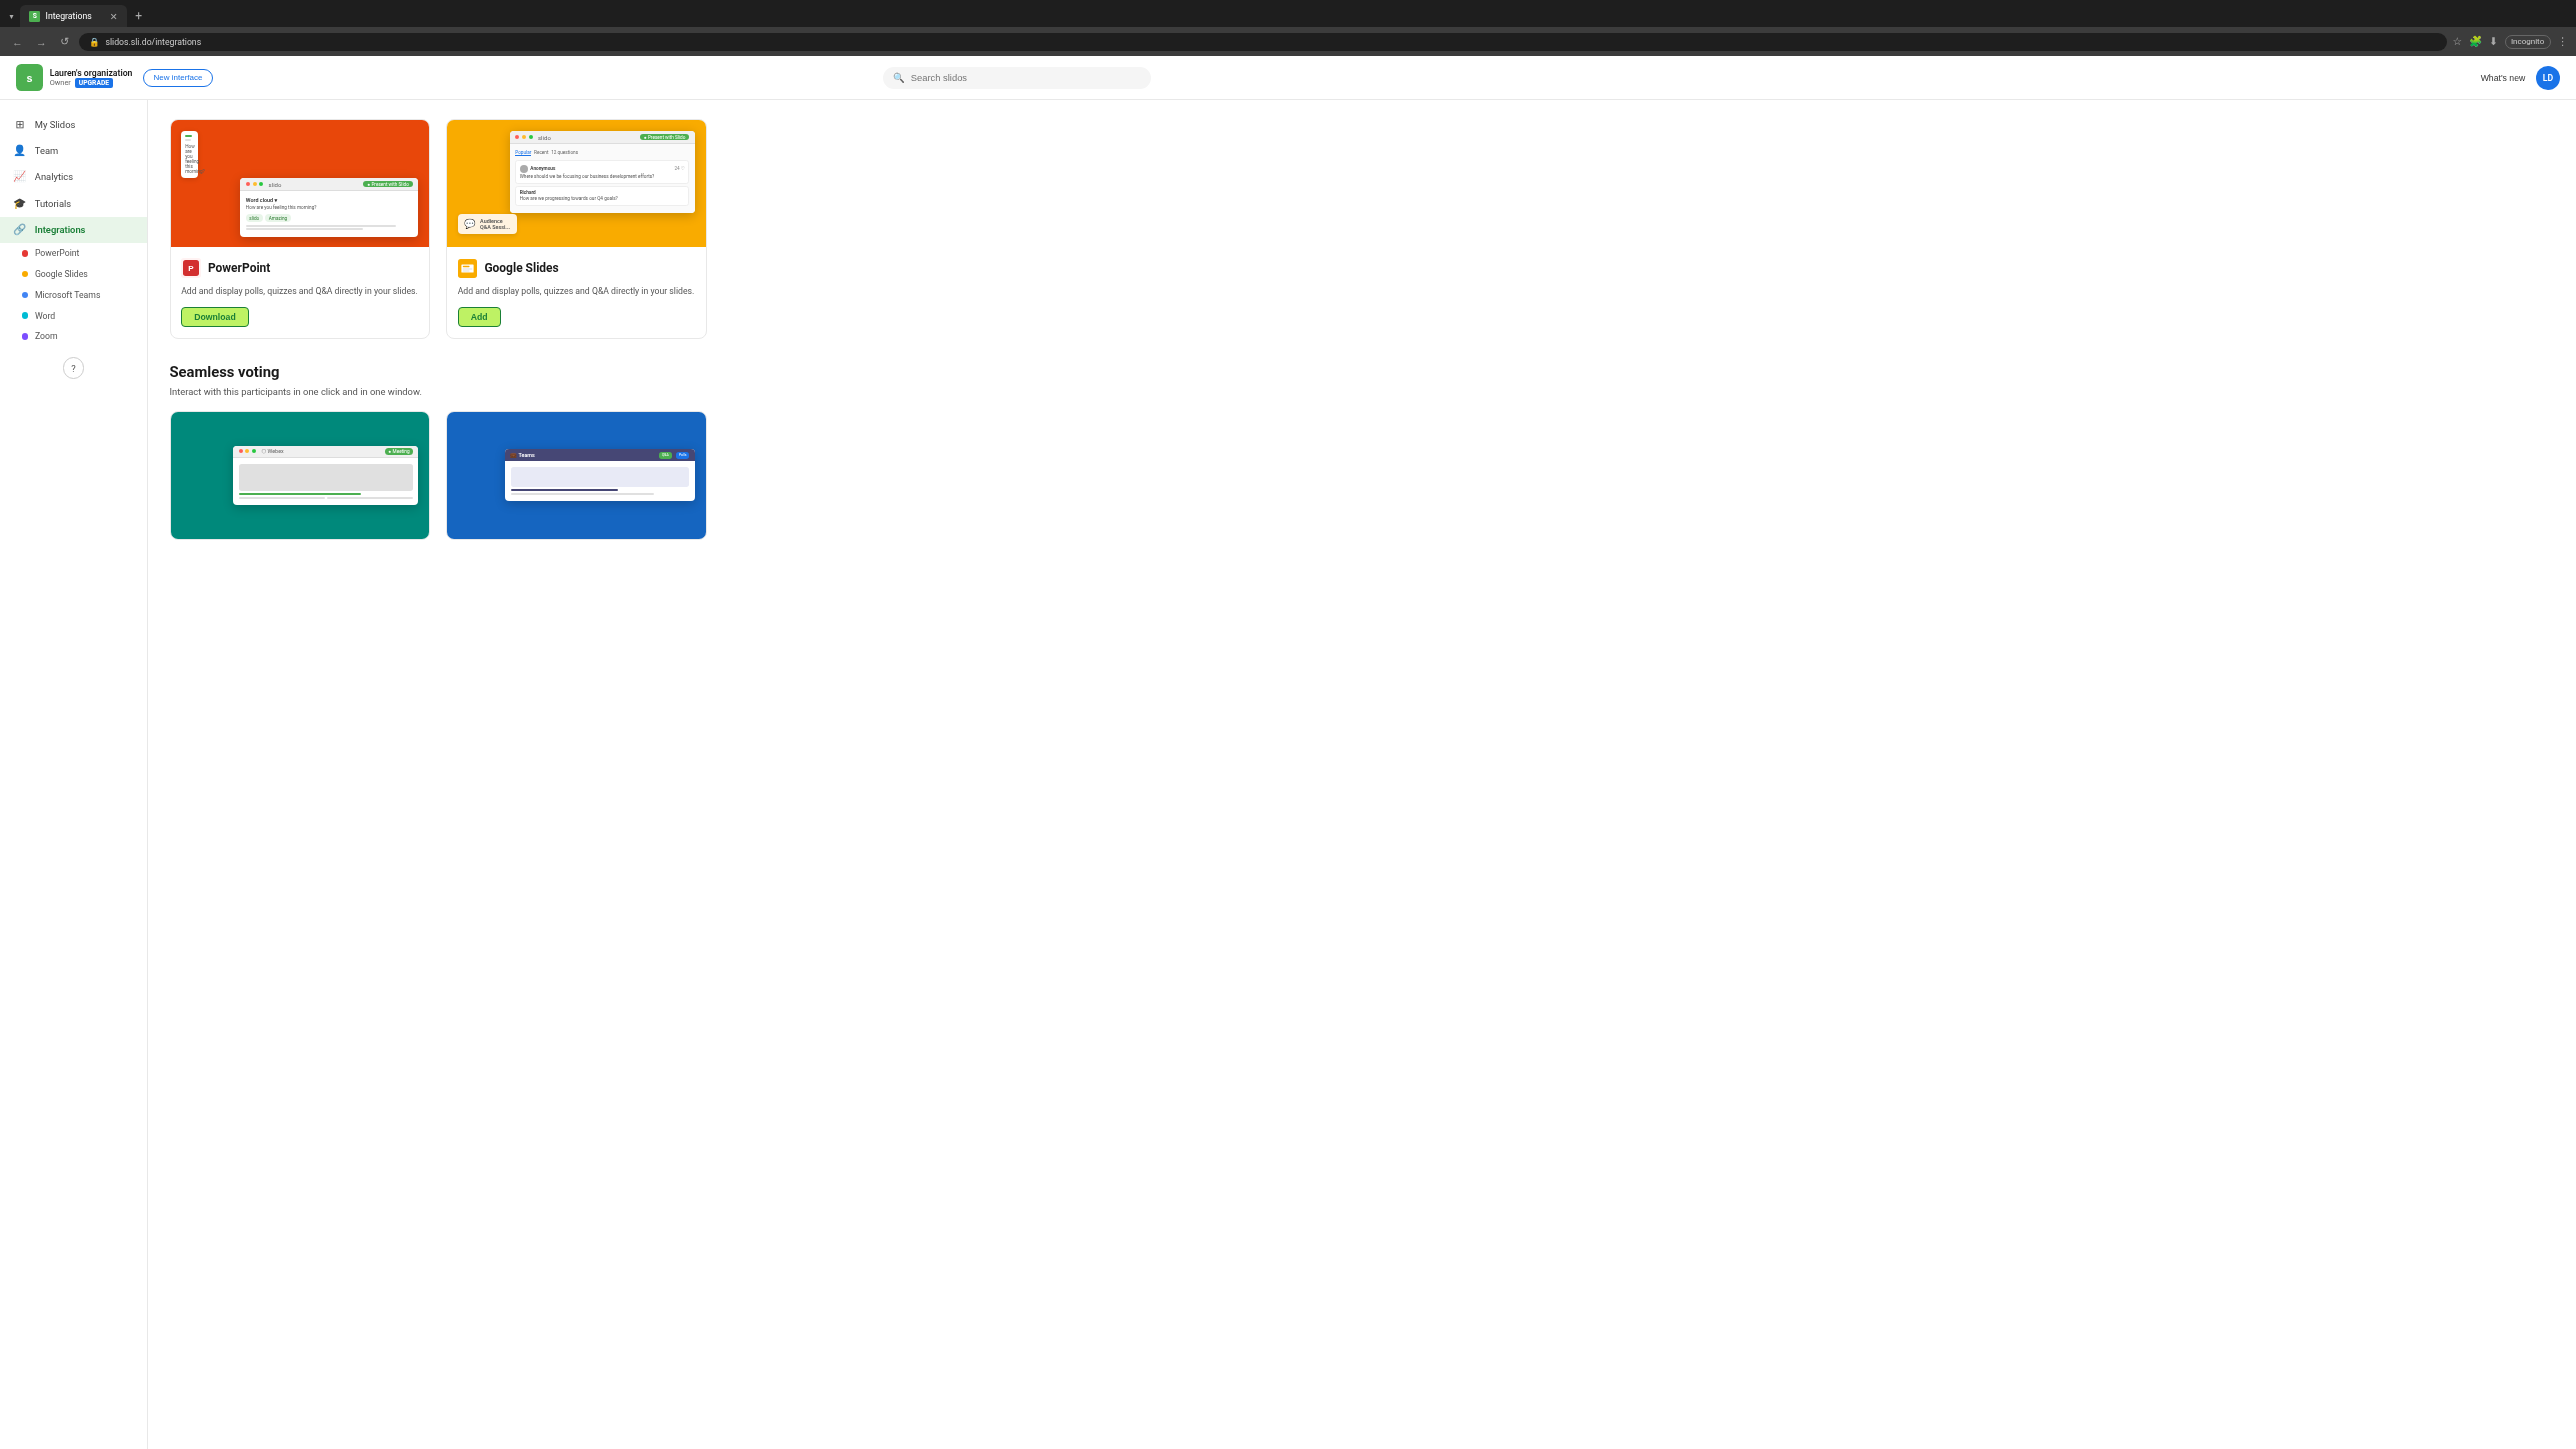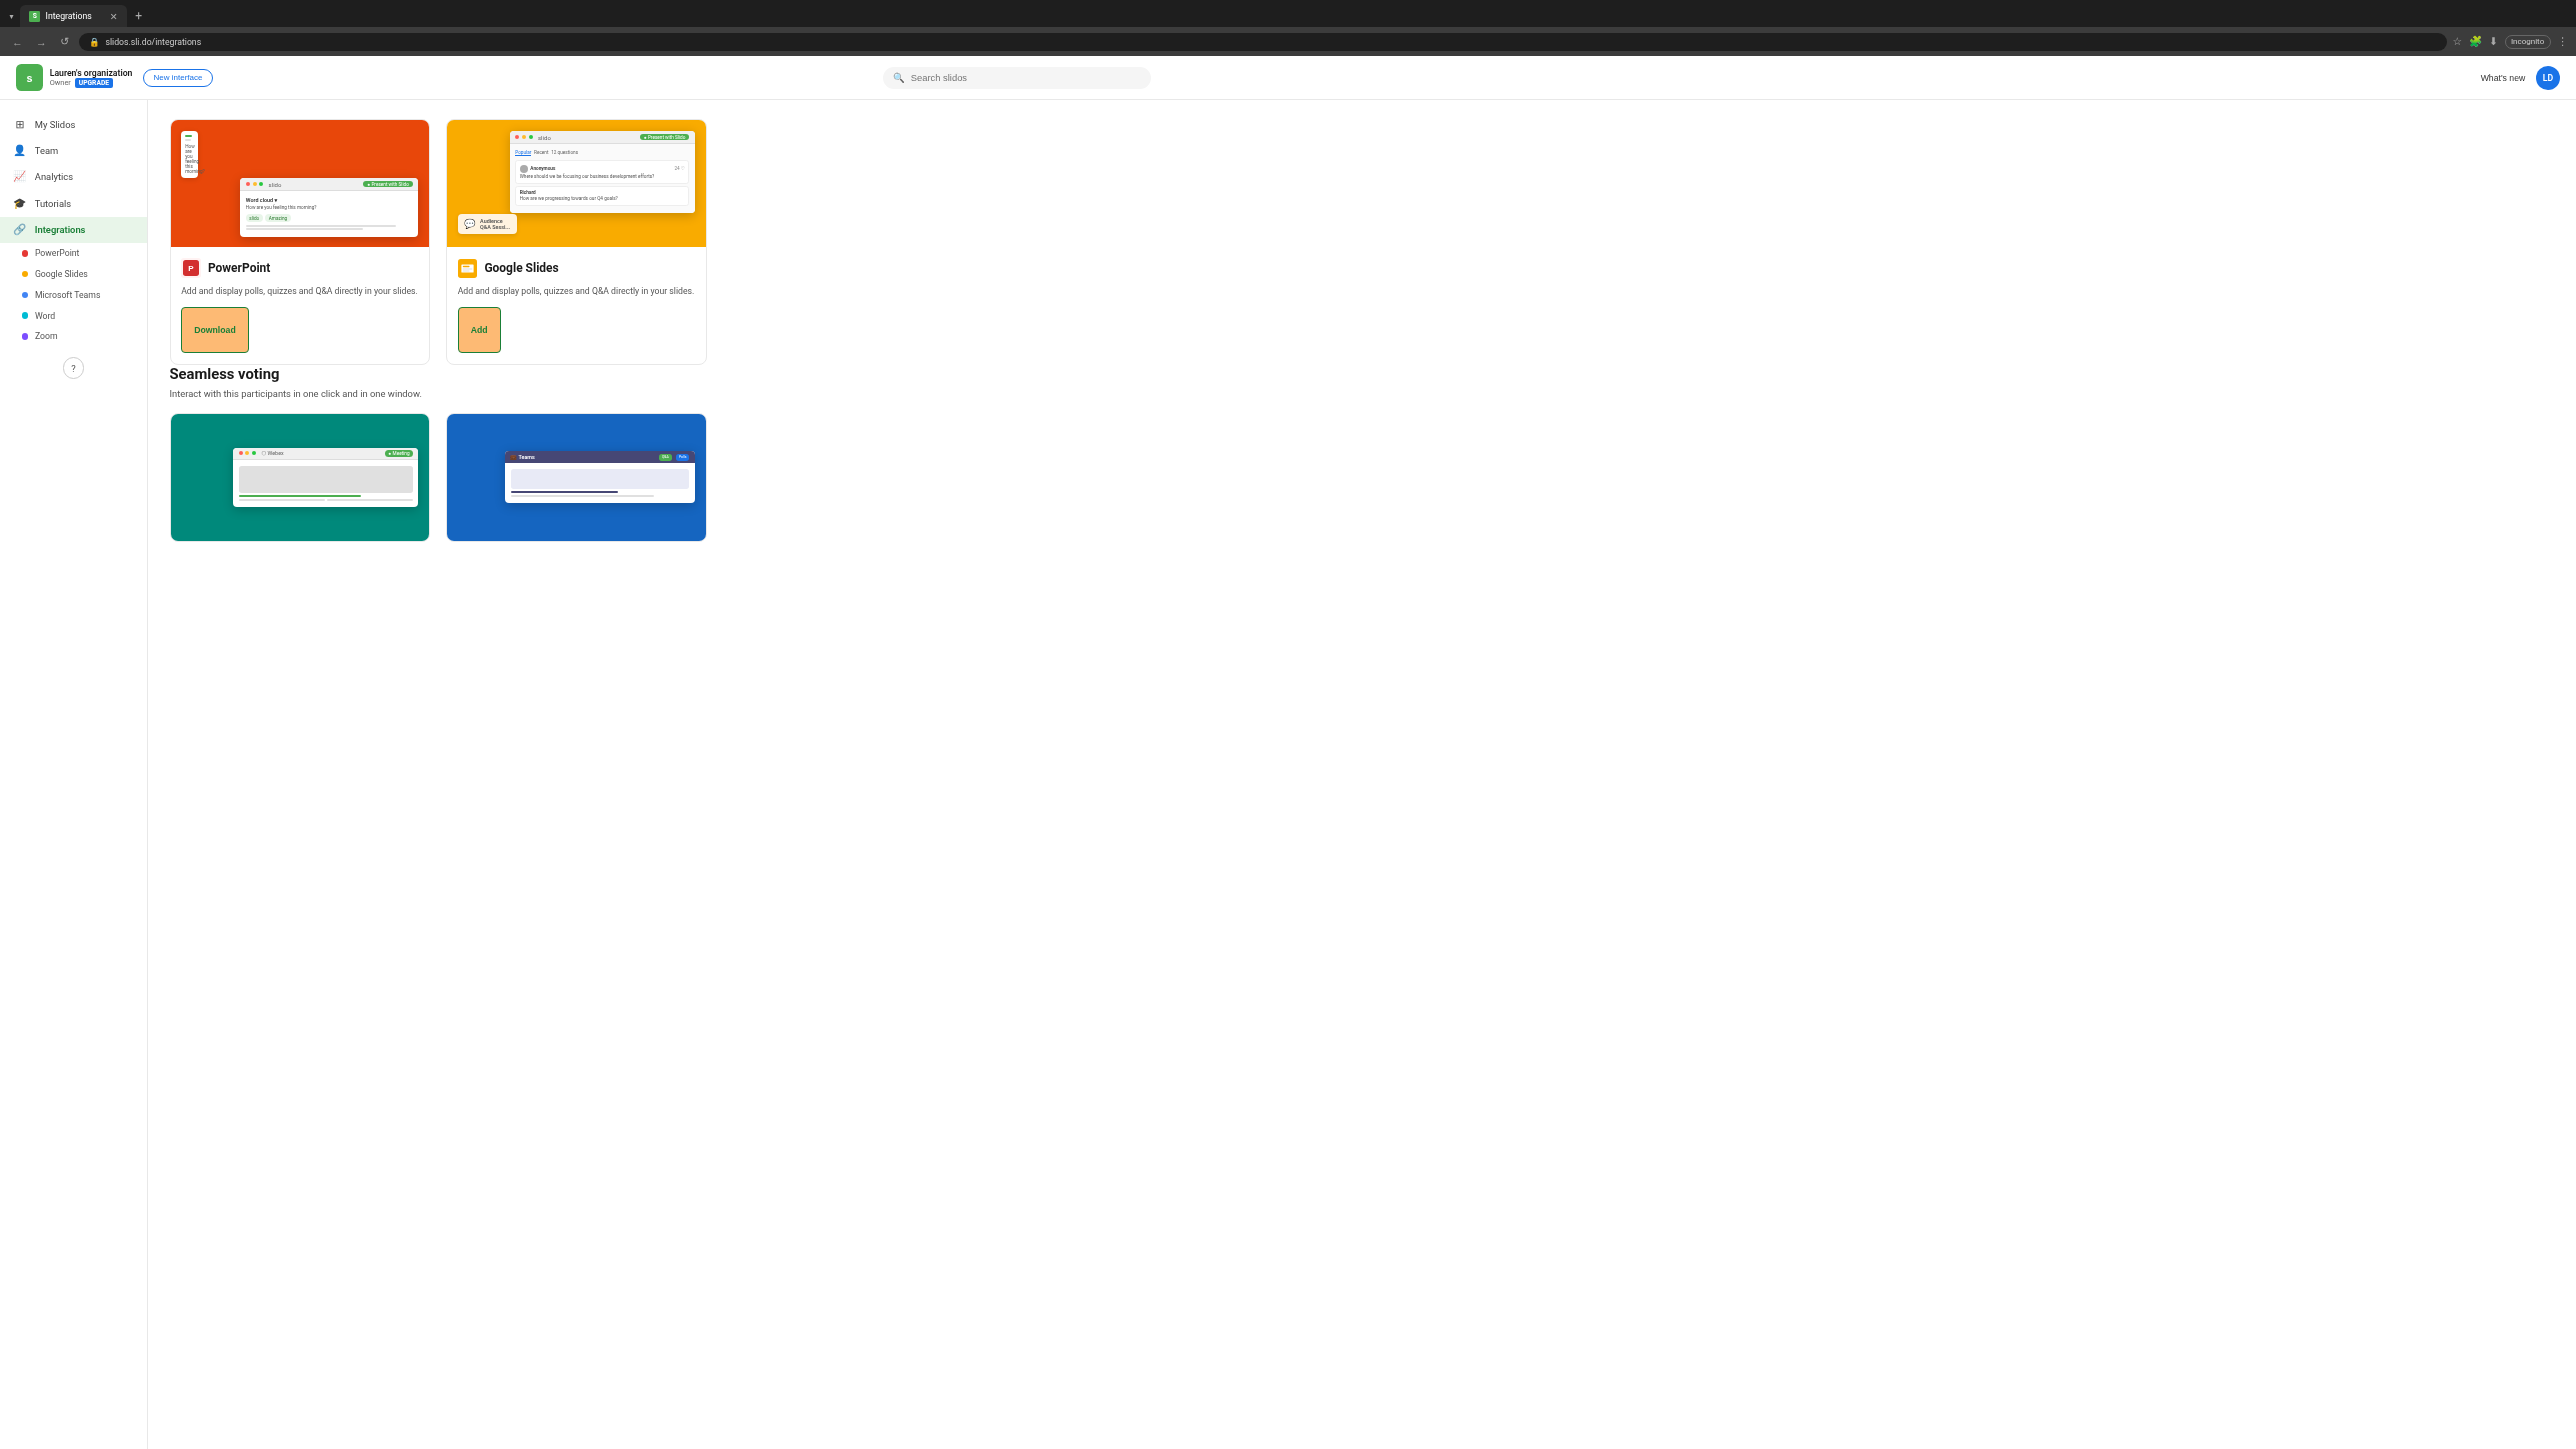--- a/index.html
+++ b/index.html
@@ -73,23 +73,23 @@
     .card-image-orange { background: #e8470a; }
     .card-image-yellow { background: #f9ab00; }
     .card-image-teal { background: #00897b; }
     .card-image-blue { background: #1565c0; }
 
     .card-body { padding: 10.7px; }
     .card-header { display: flex; align-items: center; gap: 6.7px; margin-bottom: 6.7px; }
     .card-icon { width: 20px; height: 20px; border-radius: 2.7px; display: flex; align-items: center; justify-content: center; font-size: 12px; }
     .card-name { font-size: 12px; font-weight: 700; color: #1a1a1a; }
     .card-desc { font-size: 8.7px; color: #555; line-height: 1.5; margin-bottom: 9.4px; }
-    .card-btn { border: 1px solid #1a7f37; color: #1a7f37; background: #fdba74; border-radius: 4px; padding: 17px 12px; font-size: 8.7px; font-weight: 600; cursor: pointer; transition: background 0.15s; }
-
-    .section-gap { }
+    .card-btn { border: 1px solid #1a7f37; color: #1a7f37; background: #bef264; border-radius: 4px; padding: 4px 12px; font-size: 8.7px; font-weight: 600; cursor: pointer; transition: background 0.15s; }
+
+    .section-gap { margin-top: 24px; }
   </style>
 </head>
 <body>
 
 <div class="browser-chrome">
   <div class="browser-tab-bar">
     <button class="tab-group-btn">▾</button>
     <div class="browser-tab">
       <div class="tab-favicon">S</div>
       <span>Integrations</span>

